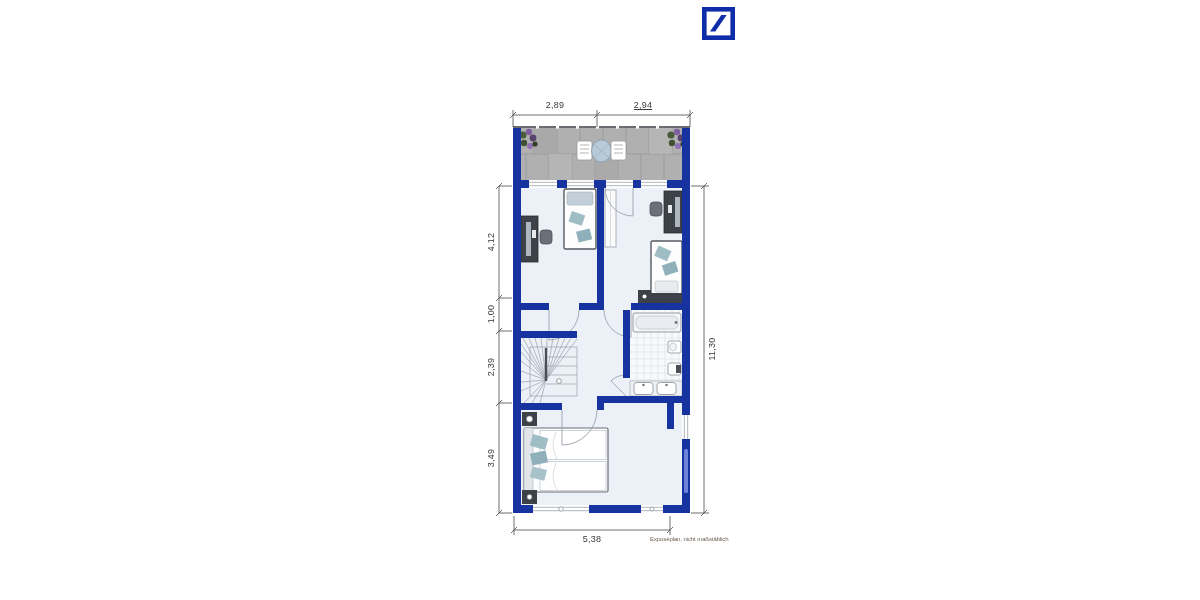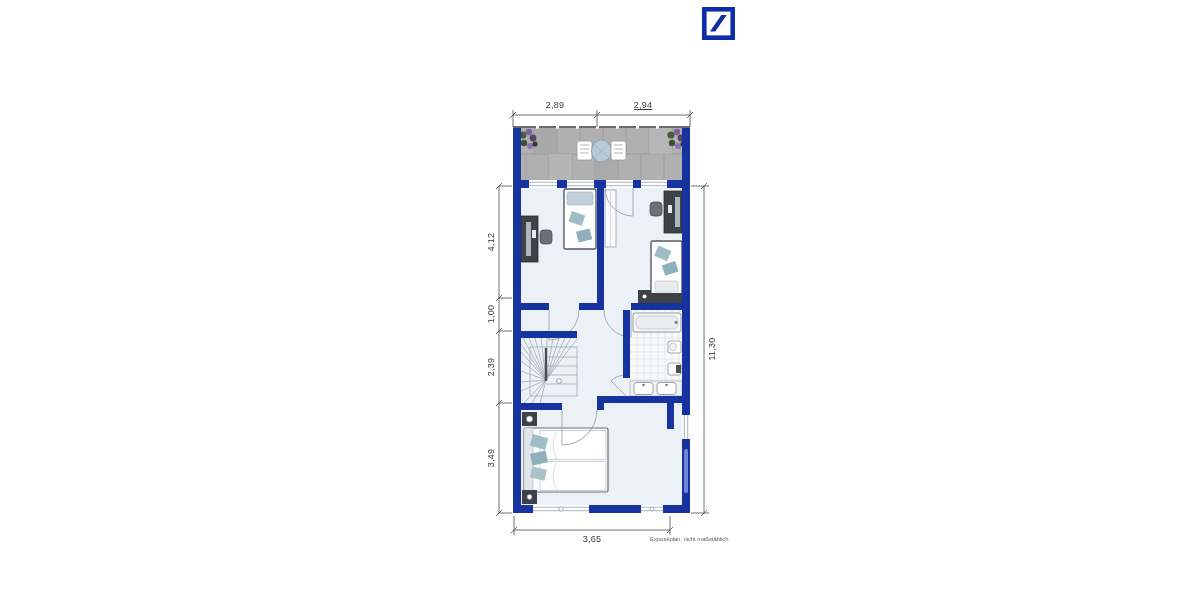--- a/index.html
+++ b/index.html
@@ -272,17 +272,17 @@
   <div class="dim" style="left:555px;top:105px;">2,89</div>
   <div class="dim" style="left:643px;top:105px;text-decoration:underline;">2,94</div>
 
   <div class="dim dim-v" style="left:491px;top:242px;">4,12</div>
   <div class="dim dim-v" style="left:491px;top:314px;">1,00</div>
   <div class="dim dim-v" style="left:491px;top:367px;">2,39</div>
   <div class="dim dim-v" style="left:491px;top:458px;">3,49</div>
 
   <div class="dim dim-v" style="left:712px;top:349px;">11,30</div>
 
-  <div class="dim" style="left:592px;top:539px;">3,65</div>
+  <div class="dim" style="left:592px;top:539px;">5,38</div>
 
   <div class="disclaimer">Exposéplan, nicht maßstäblich</div>
 
 </div>
 
 </body></html>

